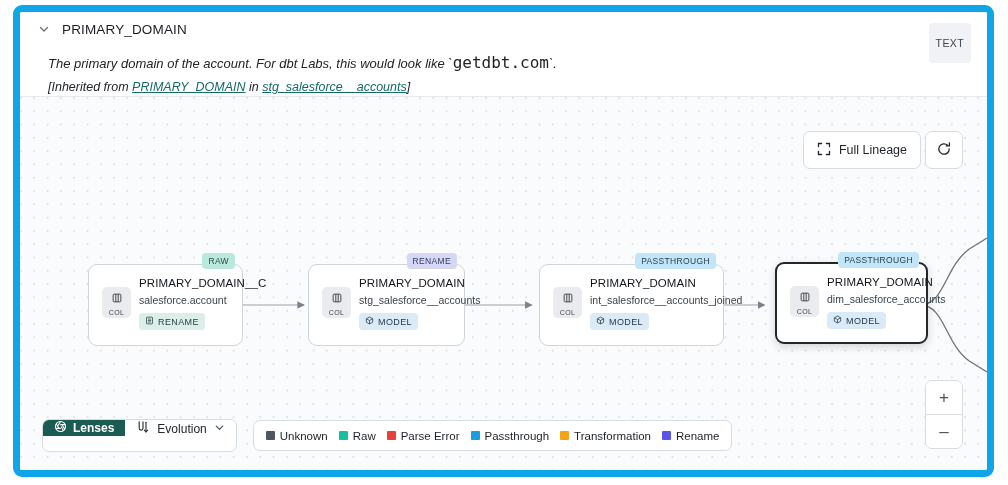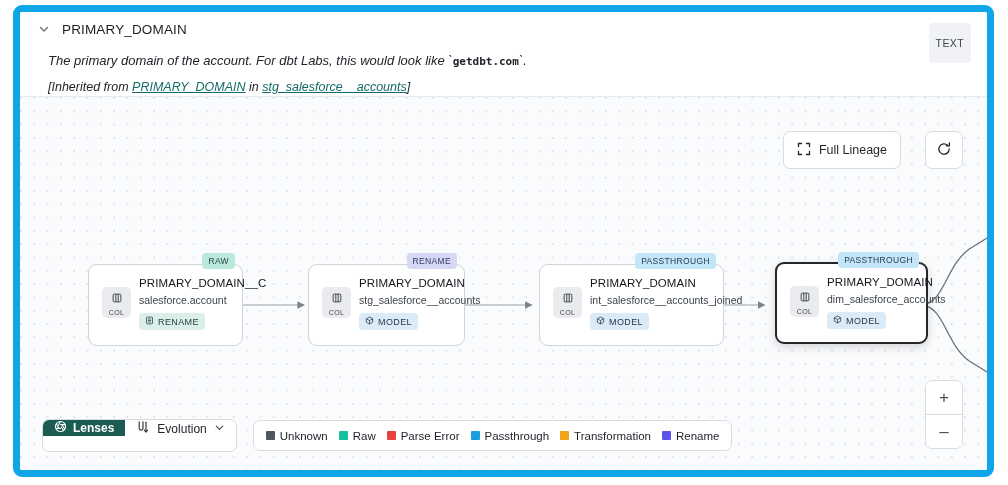--- a/index.html
+++ b/index.html
@@ -75,23 +75,23 @@
     position: absolute;
     left: 28px;
     top: 41px;
     font-size: 13px;
     font-style: italic;
     color: #20242a;
     white-space: nowrap;
   }
   .desc .codebit {
     font-family: "DejaVu Sans Mono", monospace;
-    font-weight: bold;
+    font-weight: normal;
     font-style: normal;
-    font-size: 11px;
+    font-size: 16px;
   }
   .inherit {
     position: absolute;
     left: 28px;
     top: 68px;
     font-size: 12.5px;
     font-style: italic;
     color: #20242a;
     white-space: nowrap;
   }
@@ -114,21 +114,21 @@
     background-size: 13.3px 13.3px;
     overflow: hidden;
   }
 
   
   .tools {
     position: absolute;
     right: 24px;
     top: 34px;
     display: flex;
-    gap: 24px;
+    gap: 4px;
     text-align: center;
   }
   .btn {
     background: #ffffff;
     border: 1px solid #d7dce1;
     border-radius: 7px;
     height: 38px;
     display: flex;
     align-items: center;
     gap: 8px;

